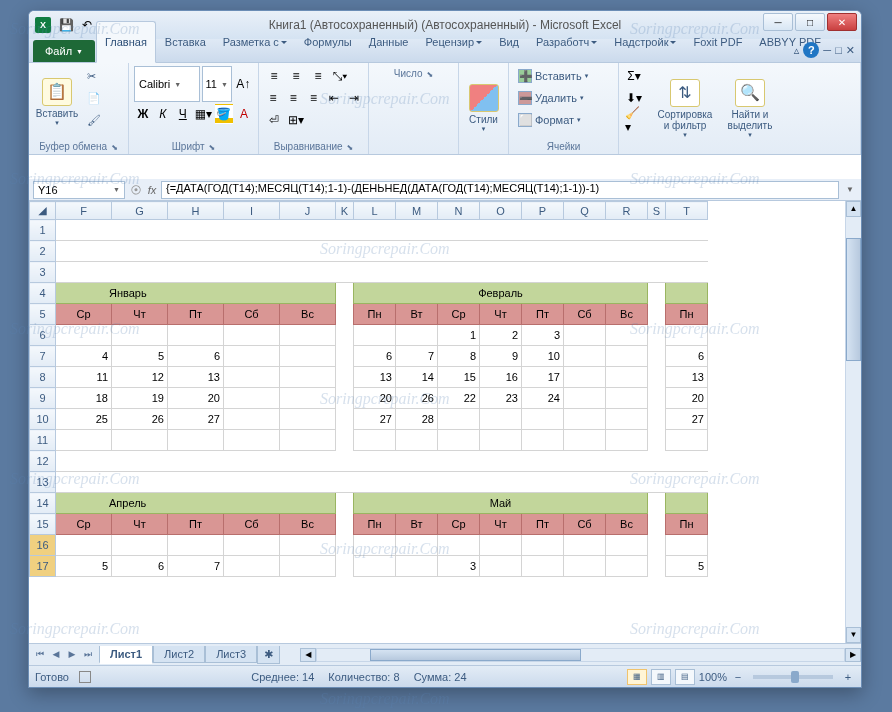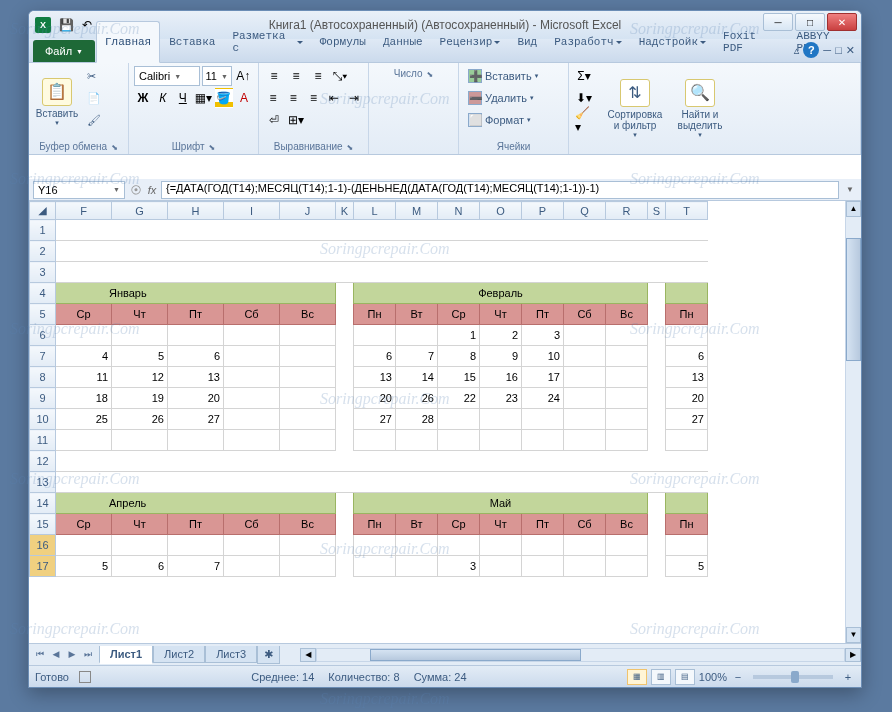--- a/index.html
+++ b/index.html
@@ -8,37 +8,37 @@
 .titlebar { height: 28px; background: linear-gradient(#e9f0f8,#d5e3f2); display: flex; align-items: center; border-radius: 6px 6px 0 0; position: relative; }
 .titlebar .excel-icon { width: 16px; height: 16px; margin: 0 6px; background: #107c41; border-radius: 2px; font-size: 9px; color: #fff; text-align: center; line-height: 16px; font-weight: bold; }
 .qat-btn { width: 20px; height: 20px; display: inline-flex; align-items: center; justify-content: center; font-size: 12px; cursor: pointer; }
 .title-text { position: absolute; left: 50%; transform: translateX(-50%); font-size: 12px; color: #555; }
 .winbtns { position: absolute; right: 4px; top: 2px; display: flex; gap: 2px; }
 .winbtn { width: 30px; height: 18px; border: 1px solid #a9bfd6; border-radius: 2px; background: linear-gradient(#f5f9fd,#d8e6f4); display: flex; align-items: center; justify-content: center; font-size: 10px; cursor: pointer; }
 .winbtn.close { background: linear-gradient(#f08080,#c94040); color: #fff; border-color: #a03030; }
 
 .tabs { height: 24px; background: linear-gradient(#dfe9f5,#cbdaec); display: flex; align-items: flex-end; padding-left: 4px; border-bottom: 1px solid #b7c9de; gap: 1px; position: relative; }
 .file-tab { background: #1e6937; color: #fff; padding: 4px 12px; font-size: 11px; border-radius: 3px 3px 0 0; cursor: pointer; height: 22px; display: flex; align-items: center; }
-.rtab { padding: 20px 8px; font-size: 11px; color: #3c5b80; cursor: pointer; height: 22px; display: flex; align-items: center; border-radius: 3px 3px 0 0; font-family: Liberation Mono, monospace; }
+.rtab { padding: 20px 8px; font-size: 11px; color: #3c5b80; cursor: pointer; height: 22px; display: flex; align-items: center; border-radius: 3px 3px 0 0; }
 .rtab.active { background: #f4f8fc; border: 1px solid #b7c9de; border-bottom: 1px solid #f4f8fc; margin-bottom: -1px; color: #2b4d76; }
 .rtab.dd::after { content: ""; width: 0; height: 0; border-left: 3px solid transparent; border-right: 3px solid transparent; border-top: 3px solid #3c5b80; margin-left: 2px; }
 .tabs-right { position: absolute; right: 6px; top: 3px; display: flex; gap: 4px; align-items: center; }
 .hicon { width: 16px; height: 16px; border-radius: 50%; background: #2076c4; color: #fff; font-size: 11px; text-align: center; line-height: 16px; font-weight: bold; cursor: pointer; }
 .min-icon { font-size: 11px; color: #3c5b80; cursor: pointer; }
 
 .ribbon { height: 92px; background: linear-gradient(#f4f8fc,#e3ecf6); border-bottom: 1px solid #b7c9de; display: flex; }
 .rgroup { border-right: 1px solid #c7d6e8; padding: 3px 5px 2px; display: flex; flex-direction: column; justify-content: space-between; }
 .rgroup-body { display: flex; gap: 3px; flex: 1; }
 .rgroup-label { font-size: 10px; color: #5a7599; text-align: center; padding-top: 2px; }
 .rgroup-label .dl { font-size: 8px; color: #5a7599; margin-left: 4px; }
 .rbtn-big { display: flex; flex-direction: column; align-items: center; justify-content: center; width: 46px; padding: 2px; cursor: pointer; font-size: 10px; color: #3c5b80; text-align: center; line-height: 1.1; }
 .rbtn-big .ico { width: 30px; height: 28px; background: #fffbe0; border: 1px solid #d8c870; border-radius: 3px; margin-bottom: 2px; display: flex; align-items: center; justify-content: center; font-size: 16px; }
 .rstack { display: flex; flex-direction: column; gap: 2px; }
 .rbtn { height: 20px; padding: 0 4px; display: flex; align-items: center; cursor: pointer; font-size: 11px; color: #3c5b80; }
-.font-box { display: inline-flex; border: 1px solid #a9bfd6; background: #fff; height: 20px; align-items: center; padding: 0 4px; font-size: 11px; }
+.font-box { display: inline-flex; border: 1px solid #a9bfd6; background: #fff; height: 36px; align-items: center; padding: 0 4px; font-size: 11px; }
 .font-box.sz { width: 30px; justify-content: center; }
 .font-box.nm { width: 68px; }
 .font-box .dd { margin-left: 4px; font-size: 7px; color: #666; }
 .rrow { display: flex; gap: 2px; align-items: center; }
 .tbtn { width: 20px; height: 20px; border: 1px solid transparent; display: inline-flex; align-items: center; justify-content: center; font-size: 12px; cursor: pointer; }
 .rbtn-small { display: flex; align-items: center; height: 20px; padding: 0 4px; font-size: 11px; cursor: pointer; color: #3c5b80; gap: 3px; }
 .rbtn-small .ci { width: 14px; height: 14px; background: #d5e3f2; border: 1px solid #8aa9cb; display: inline-block; }
 
 .formula-bar { height: 22px; border-bottom: 1px solid #b7c9de; display: flex; align-items: center; background: #e8eff8; font-size: 11px; margin-top: 24px; }
 .name-box { width: 92px; background: #fff; border: 1px solid #a9bfd6; height: 18px; margin: 0 4px; padding: 0 4px; display: flex; align-items: center; justify-content: space-between; }
@@ -195,20 +195,30 @@
         <div class="rrow">
           <span class="tbtn">⏎</span>
           <span class="tbtn">⊞▾</span>
         </div>
       </div>
         </div>
       <div class="rgroup-label"><span>Выравнивание</span><span class="dl">⬊</span></div>
     </div>
     <div class="rgroup" style="width:90px">
       <div class="rgroup-label"><span>Число</span><span class="dl">⬊</span></div>
+    </div>
+    <div class="rgroup" style="width:50px">
+      <div class="rgroup-body">
+        <div class="rbtn-big">
+            <div class="ico" style="background:linear-gradient(135deg,#f08080 50%,#80c0f0 50%)"></div>
+            <span>Стили</span>
+            <span style="font-size:7px">▾</span>
+          </div>
+      </div>
+      <div class="rgroup-label"></div>
     </div>
     <div class="rgroup" style="width:110px">
       <div class="rgroup-body">
           <div class="rstack" style="width:100%">
         <div class="rbtn-small">
               <span class="ci" style="background:#9c9">➕</span>
               <span>Вставить</span>
               <span style="font-size:7px">▾</span>
             </div>
         <div class="rbtn-small">

